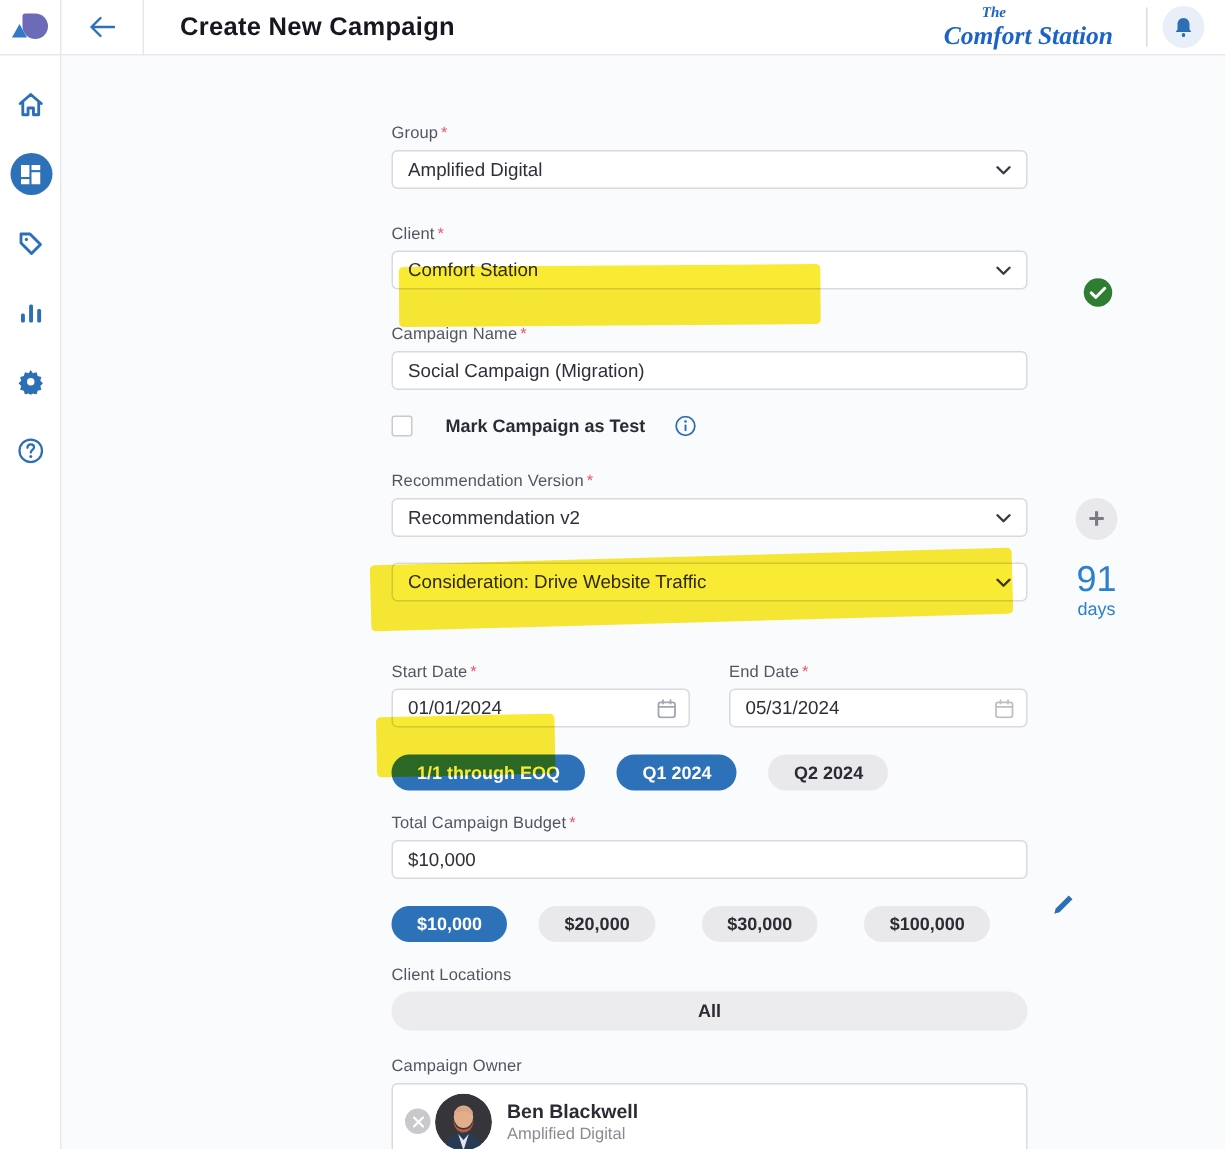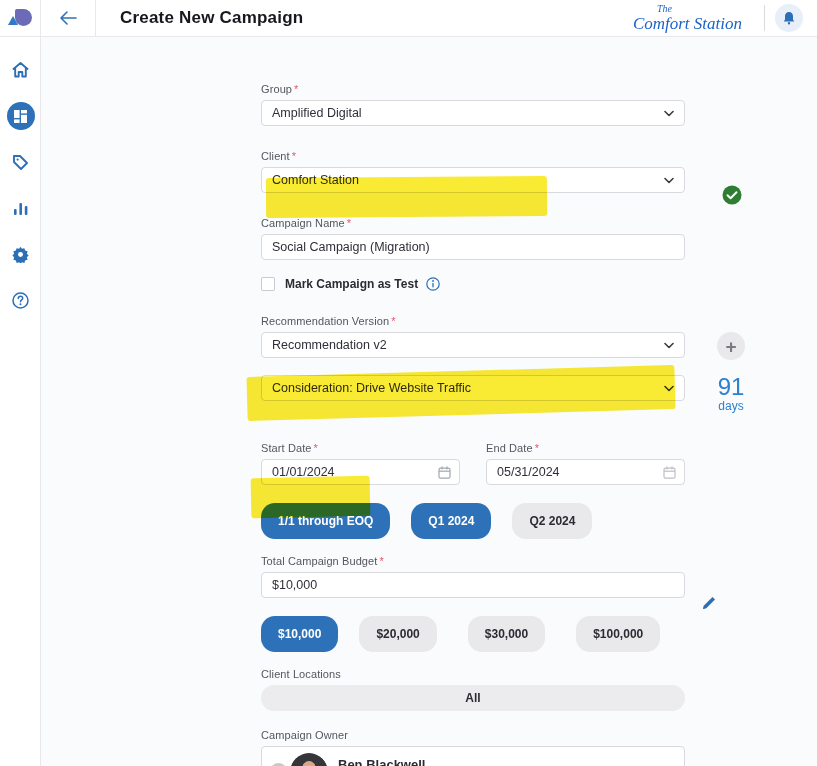--- a/index.html
+++ b/index.html
@@ -8,21 +8,21 @@
 
   
   .header { position:absolute; top:0; left:0; width:817px; height:37px; background:#fff; border-bottom:1px solid #e7e7ec; display:flex; align-items:center; z-index:30; }
   .logo-cell { width:41px; height:100%; border-right:1px solid #e7e7ec; display:flex; align-items:center; justify-content:center; }
   .logo-mark { position:relative; width:24px; height:18px; }
   .logo-tri { position:absolute; left:0; bottom:2px; width:0; height:0; border-left:5px solid transparent; border-right:5px solid transparent; border-bottom:9px solid #3178c6; }
   .logo-blob { position:absolute; right:0; top:0; width:17px; height:17px; background:#6b6bb8; border-radius:2px 9px 9px 9px; }
   .back-cell { width:55px; height:100%; border-right:1px solid #e7e7ec; display:flex; align-items:center; justify-content:center; cursor:pointer; }
   .page-title { margin-left:24px; font-size:17px; font-weight:bold; color:#17171f; letter-spacing:.2px; }
   .header-right { margin-left:auto; display:flex; align-items:center; height:100%; }
-  .brand { text-align:center; color:#1b63c7; font-family:"Liberation Serif", serif; font-style:italic; font-weight:normal; line-height:1; margin-right:12px; }
+  .brand { text-align:center; color:#1b63c7; font-family:"Liberation Serif", serif; font-style:italic; font-weight:bold; line-height:1; margin-right:12px; }
   .brand .brand-the { display:block; font-size:10px; margin-bottom:1px; margin-left:-46px; }
   .brand .brand-name { font-size:17px; }
   .header-divider { width:1px; height:26px; background:#d9d9de; margin:0 10px; }
   .bell-btn { width:28px; height:28px; border-radius:50%; background:#e9eff9; display:flex; align-items:center; justify-content:center; margin-right:14px; cursor:pointer; }
 
   
   .sidebar { position:absolute; top:37px; left:0; width:41px; height:729px; background:#fff; border-right:1px solid #e7e7ec; z-index:20; }
   .side-item { width:41px; height:30px; margin-top:16px; display:flex; align-items:center; justify-content:center; cursor:pointer; }
   .side-item:first-child { margin-top:18px; }
   .active-circle { width:28px; height:28px; border-radius:50%; background:#2d71b8; display:flex; align-items:center; justify-content:center; }
@@ -31,33 +31,33 @@
   .main { position:absolute; top:37px; left:41px; width:776px; height:729px; background:#fafbfd; }
   .form-col { position:absolute; left:220px; top:22px; width:424px; }
 
   .f-label { font-size:11px; color:#55555f; margin-bottom:5px; letter-spacing:.1px;margin-top:24px; }
   .req { color:#e8556a; margin-left:2px; }
   .field { position:relative; width:424px; height:26px; background:#fff; border:1px solid #d9d9de; border-radius:4px; display:flex; align-items:center; padding:0 10px; font-size:12.5px; color:#2f2f39; }
   .field.select { cursor:pointer; }
   .chev { position:absolute; right:10px; top:9px; }
   .mb18 { margin-bottom:17px; }
 
-  .check-row { display:flex; align-items:flex-start; margin:17px 0 16px 0; }
+  .check-row { display:flex; align-items:flex-start; margin:17px 0 16px 0;gap:12px; }
   .checkbox { width:14px; height:14px; border:1px solid #c9c9cf; border-radius:2px; background:#fff; cursor:pointer; }
   .check-label { font-size:12px; font-weight:bold; color:#2b2b33; margin-left:10px; }
   .info-ic { margin-left:8px; display:flex; }
 
   .dates-row { display:flex; }
   .date-group { width:199px; }
   .date-group + .date-group { margin-left:26px; }
   .date-field { position:relative; width:199px; height:26px; background:#fff; border:1px solid #d9d9de; border-radius:4px; display:flex; align-items:center; padding:0 10px; font-size:12.5px; color:#2f2f39; }
   .cal-ic { position:absolute; right:8px; top:6px; opacity:.55; }
 
   .pill-row { display:flex; margin-top:18px; }
-  .pill { height:36px; border-radius:14px; background:#e9e9eb; color:#2b2b33; font-size:12px; font-weight:bold; display:flex; align-items:center; padding:0 17px; cursor:pointer; white-space:nowrap; }
+  .pill { height:24px; border-radius:14px; background:#e9e9eb; color:#2b2b33; font-size:12px; font-weight:bold; display:flex; align-items:center; padding:0 17px; cursor:pointer; white-space:nowrap; }
   .pill.blue { background:#2d71b8; color:#fff; }
   .pill + .pill { margin-left:21px; }
 
   .all-bar { width:424px; height:26px; border-radius:13px; background:#ececee; display:flex; align-items:center; justify-content:center; font-size:12px; font-weight:bold; color:#2b2b33; cursor:pointer; }
 
   .owner-card { width:424px; height:51px; background:#fff; border:1px solid #d9d9de; border-radius:4px; display:flex; align-items:center; padding:0 8px; }
   .remove-owner { width:17px; height:17px; border-radius:50%; background:#c9c9cd; color:#fff; font-size:11px; display:flex; align-items:center; justify-content:center; cursor:pointer; flex-shrink:0; }
   .avatar { width:38px; height:38px; border-radius:50%; overflow:hidden; margin-left:3px; flex-shrink:0; }
   .owner-name { font-size:13px; font-weight:bold; color:#2b2b33; }
   .owner-org { font-size:11px; color:#8a8a93; margin-top:2px; }

